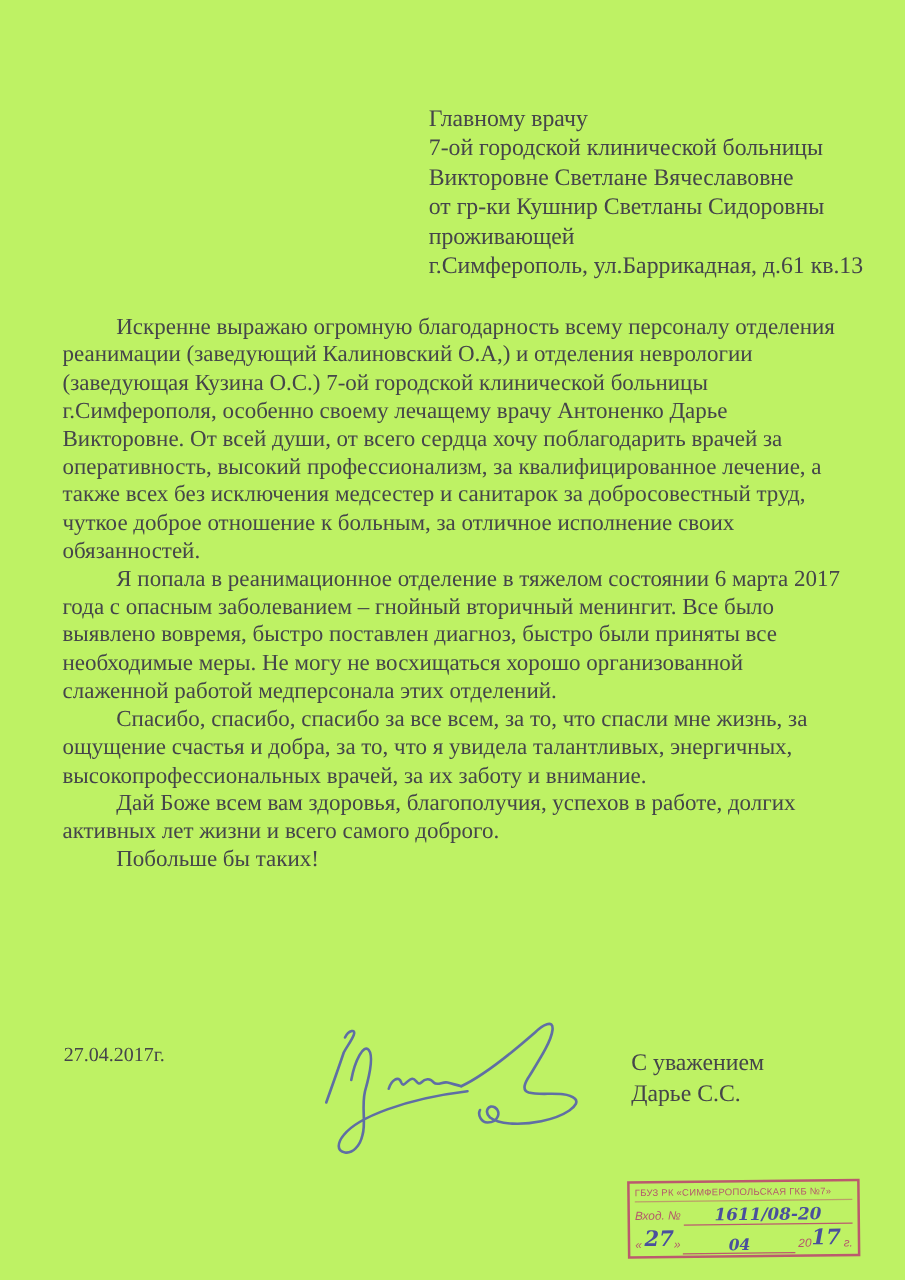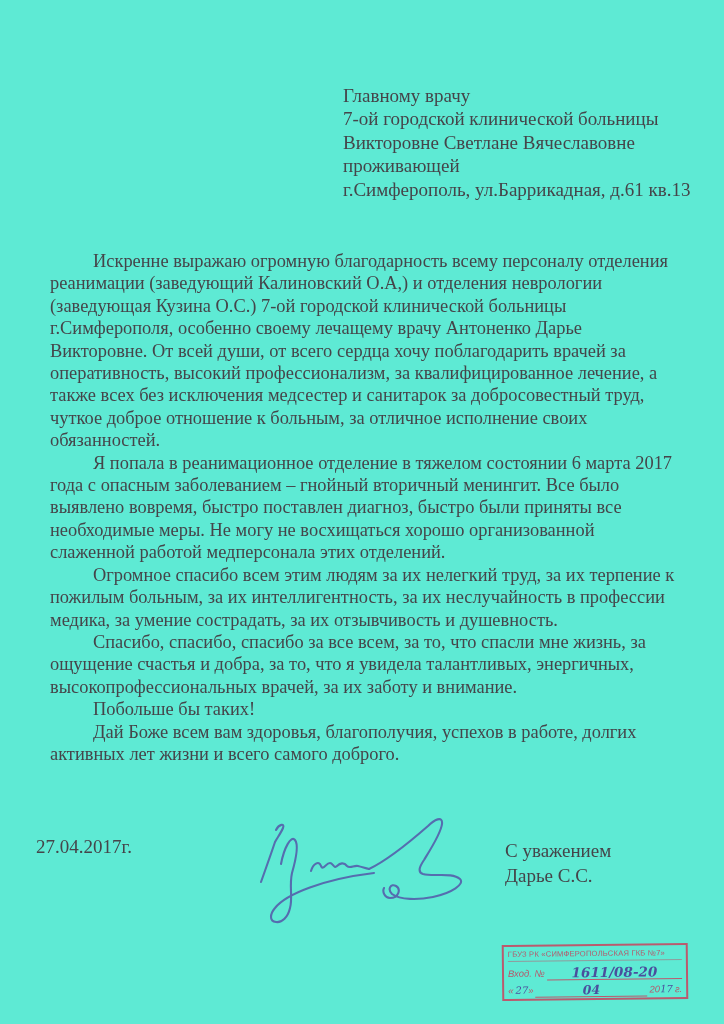--- a/index.html
+++ b/index.html
@@ -1,41 +1,41 @@
 <!DOCTYPE html>
 <html lang="ru"><head>
 <meta charset="utf-8">
 <style>
   html,body{margin:0;padding:0;background:#e8e8e8;}
   .page{
     position:relative;
     width:724px;height:1024px;
     margin:0 auto;
-    background:#5eead4;
+    background:#bef264;
     font-family:"Liberation Serif", serif;
     color:#45454a;
     overflow:hidden;
   }
   .header-block{
     position:absolute;left:343px;top:84px;width:372px;
     font-size:19px;line-height:23.4px;
     white-space:nowrap;
   }
   .body-block{
     position:absolute;left:50px;top:250px;width:668px;
     font-size:18.4px;line-height:22.4px;
   }
   .body-block p{
     margin:0;
     white-space:pre-line;
     text-indent:43px;
   }
   .date-line{
-    position:absolute;left:36px;top:836px;
-    font-size:19px;
+    position:absolute;left:51px;top:836px;
+    font-size:16px;
   }
   .closing-block{
     position:absolute;left:505px;top:818px;
     font-size:19px;line-height:25px;margin-top:20px;
   }
   .signature-wrap{
     position:absolute;left:232px;top:802px;width:240px;height:160px;
   }
   .stamp{
     position:absolute;left:502px;top:944px;width:186px;
@@ -63,61 +63,59 @@
     text-align:center;
     font-family:"DejaVu Serif", serif;
     font-style:italic;font-weight:bold;
     color:#4a4f9d;font-size:13.5px;line-height:13px;
     transform:translateY(2px);
   }
   .stamp-fill.small{font-size:12.5px;}
   .stamp-static{padding:0 2px 0 0;}
   .stamp-year{white-space:nowrap;padding-left:2px;font-style:italic;}
   .ink{
-    font-family:"DejaVu Serif", serif;font-style:italic;font-weight:normal;
-    color:#4a4f9d;font-size:10px;
+    font-family:"DejaVu Serif", serif;font-style:italic;font-weight:bold;
+    color:#4a4f9d;font-size:17px;
   }
 </style>
 </head>
 <body>
 
 <div class="page">
 
   <div class="header-block">
     <div>Главному врачу</div>
     <div>7-ой городской клинической больницы</div>
     <div>Викторовне Светлане Вячеславовне</div>
+    <div>от гр-ки Кушнир Светланы Сидоровны</div>
     <div>проживающей</div>
     <div>г.Симферополь, ул.Баррикадная, д.61 кв.13</div>
   </div>
 
   <div class="body-block">
     <p>Искренне выражаю огромную благодарность всему персоналу отделения
 реанимации (заведующий Калиновский О.А,) и отделения неврологии
 (заведующая Кузина О.С.) 7-ой городской клинической больницы
 г.Симферополя, особенно своему лечащему врачу Антоненко Дарье
 Викторовне. От всей души, от  всего сердца хочу поблагодарить врачей за
 оперативность, высокий профессионализм, за квалифицированное лечение, а
 также всех без исключения  медсестер и санитарок за добросовестный труд,
 чуткое доброе отношение к больным, за отличное исполнение своих
 обязанностей.</p>
     <p>Я попала в реанимационное отделение в тяжелом состоянии 6 марта 2017
 года с опасным заболеванием – гнойный вторичный менингит. Все было
 выявлено вовремя, быстро поставлен диагноз, быстро были приняты все
 необходимые меры. Не могу не восхищаться хорошо организованной
 слаженной работой медперсонала этих отделений.</p>
-    <p>Огромное спасибо всем этим людям за их нелегкий труд, за их терпение к
-пожилым больным, за их интеллигентность, за их неслучайность в профессии
-медика, за умение сострадать, за их отзывчивость и душевность.</p>
     <p>Спасибо, спасибо, спасибо за все всем, за то, что спасли мне жизнь, за
 ощущение счастья и добра, за то, что я увидела талантливых, энергичных,
 высокопрофессиональных врачей, за их заботу и внимание.</p>
-    <p>Побольше бы таких!</p>
     <p>Дай Боже всем вам здоровья, благополучия, успехов в работе, долгих
 активных лет жизни и всего самого доброго.</p>
+    <p>Побольше бы таких!</p>
   </div>
 
   <div class="date-line">27.04.2017г.</div>
 
   <div class="signature-wrap">
     <svg width="240" height="160" viewBox="0 0 240 160">
       <g fill="none" stroke="#5560ab" stroke-width="2.1" stroke-linecap="round" stroke-linejoin="round" opacity="0.9">
         <path d="M44 28 C47 22 53 21 51 26 C49 31 45 36 43 40 C39 52 34 66 29 80"></path>
         <path d="M49 62 C52 46 59 33 63 38 C67 43 64 57 60 71 C57 84 61 96 58 106 C56 115 50 121 44 120 C37 119 38 112 43 106 C54 92 92 77 142 71"></path>
         <path d="M79 69 C81 62 87 58 89 64 C91 69 94 61 98 61 C101 61 102 67 105 64 C108 61 112 60 115 64 C118 67 122 63 126 64 C130 65 133 66 137 67"></path>

